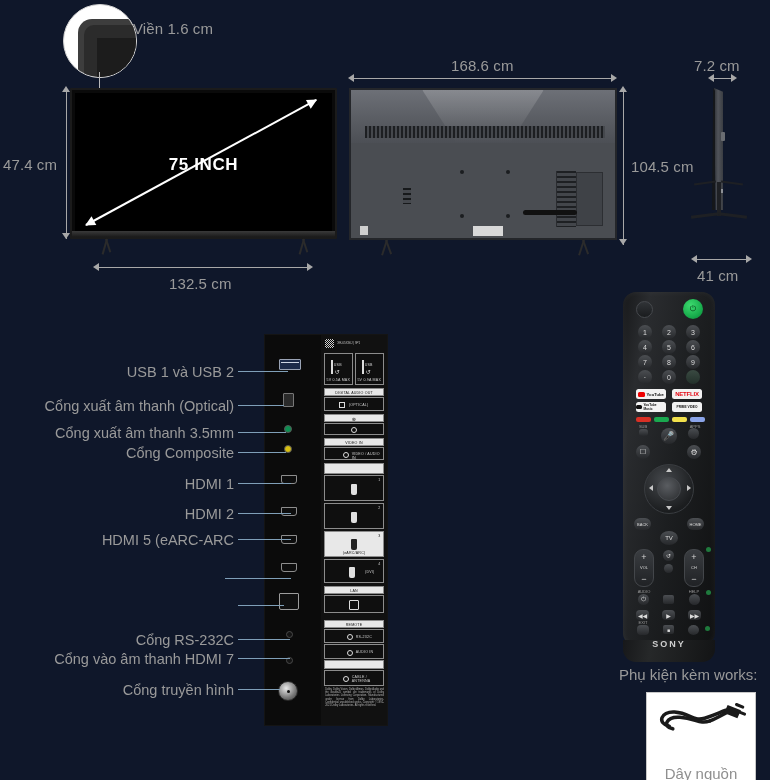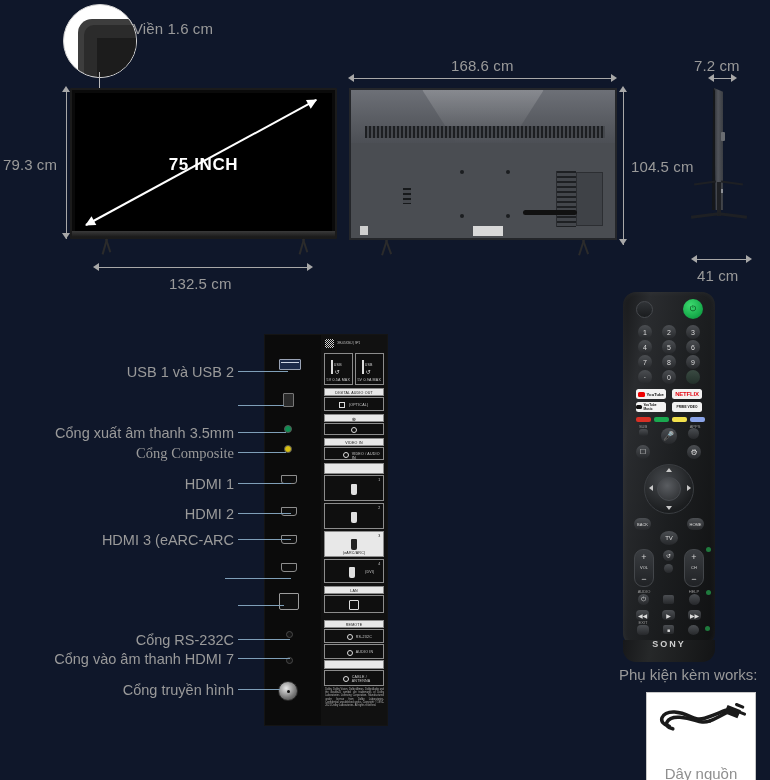--- a/index.html
+++ b/index.html
@@ -269,21 +269,21 @@
     <div class="abs" style="left:10px; top:0; width:2px; height:16px; background:#2b2b2b; transform:rotate(16deg); transform-origin:top;"></div>
   </div>
   <div class="abs" style="left:293px; top:239px; width:22px; height:18px;">
     <div class="abs" style="left:9px; top:0; width:2px; height:14px; background:#2b2b2b; transform:rotate(-18deg); transform-origin:top;"></div>
     <div class="abs" style="left:10px; top:0; width:2px; height:16px; background:#2b2b2b; transform:rotate(16deg); transform-origin:top;"></div>
   </div>
 
   <div class="abs arrow-line line-v" style="left:66px; top:90px; height:149px; background:#a8a8a8;"></div>
   <div class="abs arrowhead" style="left:62px; top:86px; border-left:4px solid transparent; border-right:4px solid transparent; border-bottom:6px solid #a8a8a8;"></div>
   <div class="abs arrowhead" style="left:62px; top:233px; border-left:4px solid transparent; border-right:4px solid transparent; border-top:6px solid #a8a8a8;"></div>
-  <div class="abs dim-label" style="left:3px; top:156px;">79.3 cm</div>
+  <div class="abs dim-label" style="left:3px; top:156px;">47.4 cm</div>
 
   <div class="abs arrow-line" style="left:97px; top:267px; width:213px; height:1px; background:#a8a8a8;"></div>
   <div class="abs arrowhead" style="left:93px; top:263px; border-top:4px solid transparent; border-bottom:4px solid transparent; border-right:6px solid #a8a8a8;"></div>
   <div class="abs arrowhead" style="left:307px; top:263px; border-top:4px solid transparent; border-bottom:4px solid transparent; border-left:6px solid #a8a8a8;"></div>
   <div class="abs dim-label" style="left:169px; top:275px;">132.5 cm</div>
 
   <div class="abs tv-back" style="left:349px; top:88px; width:268px; height:152px;">
     <div class="tv-back-sheen"></div>
     <div class="vent-strip" style="left:14px; top:36px; right:10px; height:12px;"></div>
     <div class="vesa-dot" style="left:109px; top:80px;"></div>
@@ -446,36 +446,37 @@
     <div class="hdmi-port" style="left:16px; top:228px; width:16px; height:9px;"></div>
     <div class="lan-port" style="left:14px; top:258px; width:20px; height:17px;"></div>
     <div class="jack black" style="left:21px; top:296px; width:7px; height:7px;"></div>
     <div class="jack black" style="left:21px; top:322px; width:7px; height:7px;"></div>
     <div class="coax-port" style="left:13px; top:346px; width:20px; height:20px;"></div>
   </div>
 
   <div class="abs port-label" style="right:536px; top:363px;">USB 1 và USB 2</div>
   <div class="abs line-h" style="left:238px; top:371px; width:50px;"></div>
 
+  <div class="abs port-label" style="right:536px; top:397px;">Cổng xuất âm thanh (Optical)</div>
   <div class="abs line-h" style="left:238px; top:405px; width:46px;"></div>
 
   <div class="abs port-label" style="right:536px; top:424px;">Cổng xuất âm thanh 3.5mm</div>
   <div class="abs line-h" style="left:238px; top:432px; width:48px;"></div>
 
-  <div class="abs port-label" style="right:536px; top:444px;font-family:Liberation Serif, serif;">Cổng Composite</div>
+  <div class="abs port-label" style="right:536px; top:444px;">Cổng Composite</div>
   <div class="abs line-h" style="left:238px; top:452px; width:48px;"></div>
 
   <div class="abs port-label" style="right:536px; top:475px;">HDMI 1</div>
   <div class="abs line-h" style="left:238px; top:483px; width:53px;"></div>
 
   <div class="abs port-label" style="right:536px; top:505px;">HDMI 2</div>
   <div class="abs line-h" style="left:238px; top:513px; width:53px;"></div>
 
   <div class="abs port-label" style="right:536px; top:531px;">
-    <div>HDMI 3 (eARC-ARC</div>
+    <div>HDMI 5 (eARC-ARC</div>
   </div>
   <div class="abs line-h" style="left:238px; top:539px; width:53px;"></div>
 
   <div class="abs line-h" style="left:225px; top:578px; width:66px;"></div>
 
   <div class="abs line-h" style="left:238px; top:605px; width:46px;"></div>
 
   <div class="abs port-label" style="right:536px; top:631px;">Cổng RS-232C</div>
   <div class="abs line-h" style="left:238px; top:639px; width:52px;"></div>
 

